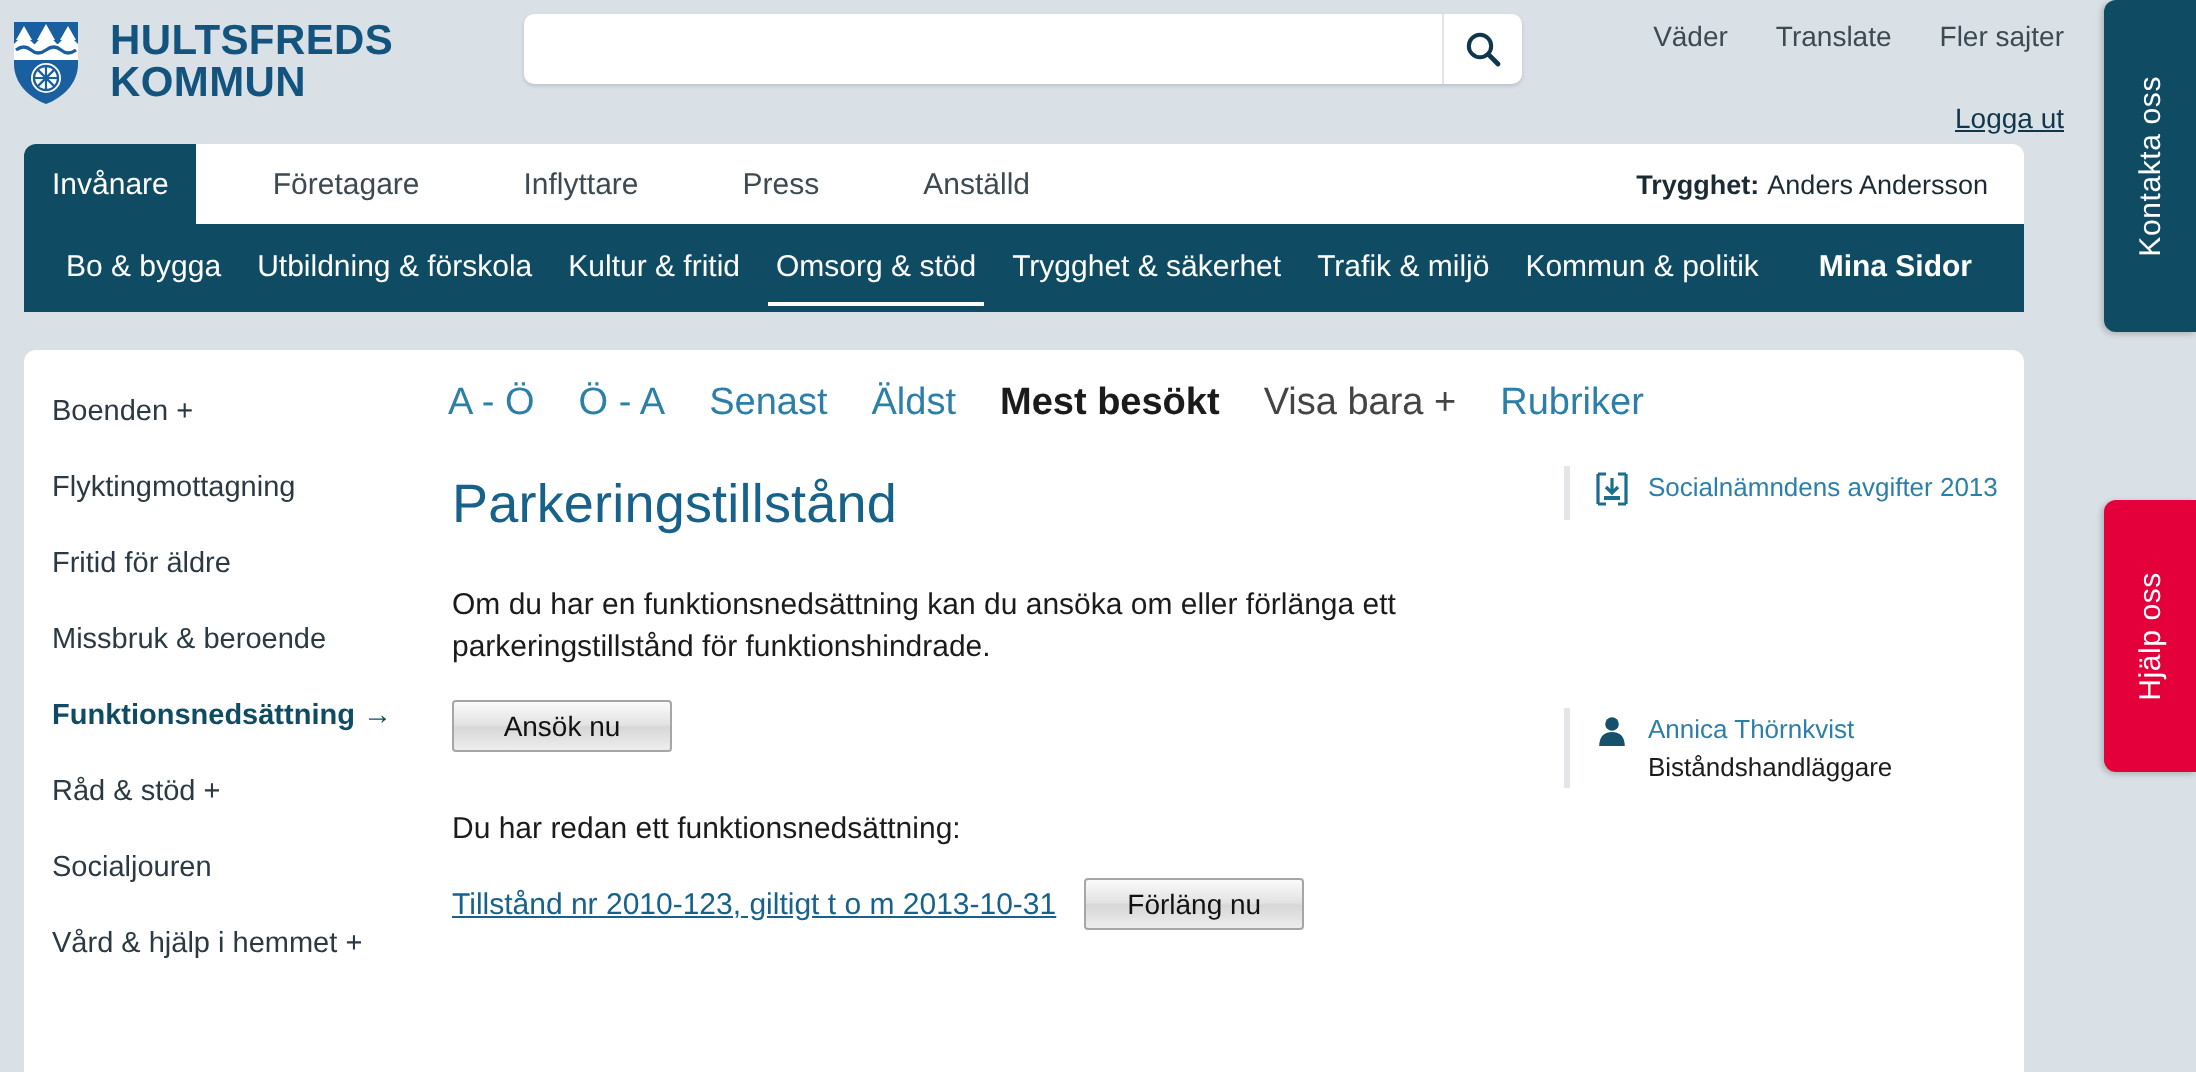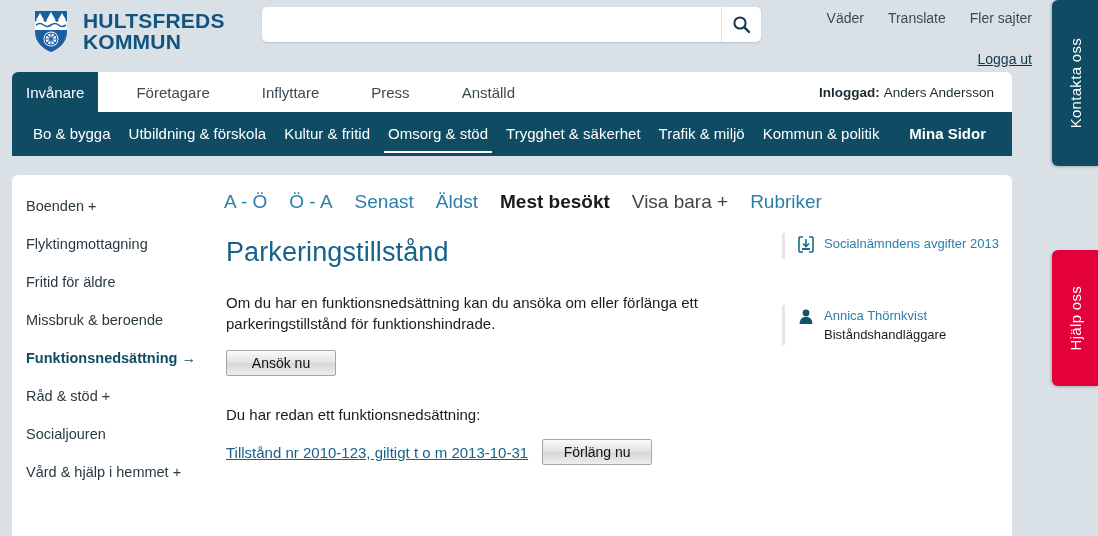--- a/index.html
+++ b/index.html
@@ -14,21 +14,21 @@
     position: relative;
   }
 
   
   .topbar {
     position: absolute; left: 0; top: 0;
     width: 1098px; height: 72px;
     background: #d9e1e6;
   }
   .logo {
-    position: absolute; left: 28px; top: 8px;
+    position: absolute; left: 0; top: 8px;
     display: flex; align-items: center; gap: 9px;
   }
   .crest { width: 46px; height: 46px; display: block; }
   .logo-text {
     font-size: 21px; font-weight: bold; line-height: 21px;
     color: #13547f; letter-spacing: .2px;
   }
   .logo-text span { display: block; }
 
   .searchwrap {
@@ -182,21 +182,21 @@
     text-decoration: underline; cursor: pointer;
   }
 
   
   .related { position: absolute; left: 770px; top: 58px; width: 220px; }
   .rel-block {
     display: flex; gap: 10px;
     border-left: 3px solid #e2e6e8;
     padding: 2px 0 2px 13px;
   }
-  .rel-block.second { margin-top: 46px; }
+  .rel-block.second { margin-top: 94px; }
   .rel-icon { flex: 0 0 auto; padding-top: 1px; }
   .rel-title { font-size: 13px; color: #2c7fa8; line-height: 17px; cursor: pointer; }
   .rel-sub { font-size: 13px; color: #1b1b1b; line-height: 17px; margin-top: 2px; }
 
   
   .flag {
     position: absolute; right: 0;
     width: 46px;
     border-radius: 6px 0 0 6px;
     color: #ffffff;
@@ -262,21 +262,21 @@
   </div>
 </div>
 
 <div class="tabstrip">
   <div class="tab active">Invånare</div>
   <div class="tab">Företagare</div>
   <div class="tab">Inflyttare</div>
   <div class="tab">Press</div>
   <div class="tab">Anställd</div>
   <div class="loggedin">
-    <b>Inloggad:</b>
+    <b>Trygghet:</b>
     <span>Anders Andersson</span>
   </div>
 </div>
 
 <div class="subnav">
   <div class="subitem">Bo &amp; bygga</div>
   <div class="subitem">Utbildning &amp; förskola</div>
   <div class="subitem">Kultur &amp; fritid</div>
   <div class="subitem active">Omsorg &amp; stöd</div>
   <div class="subitem">Trygghet &amp; säkerhet</div>

